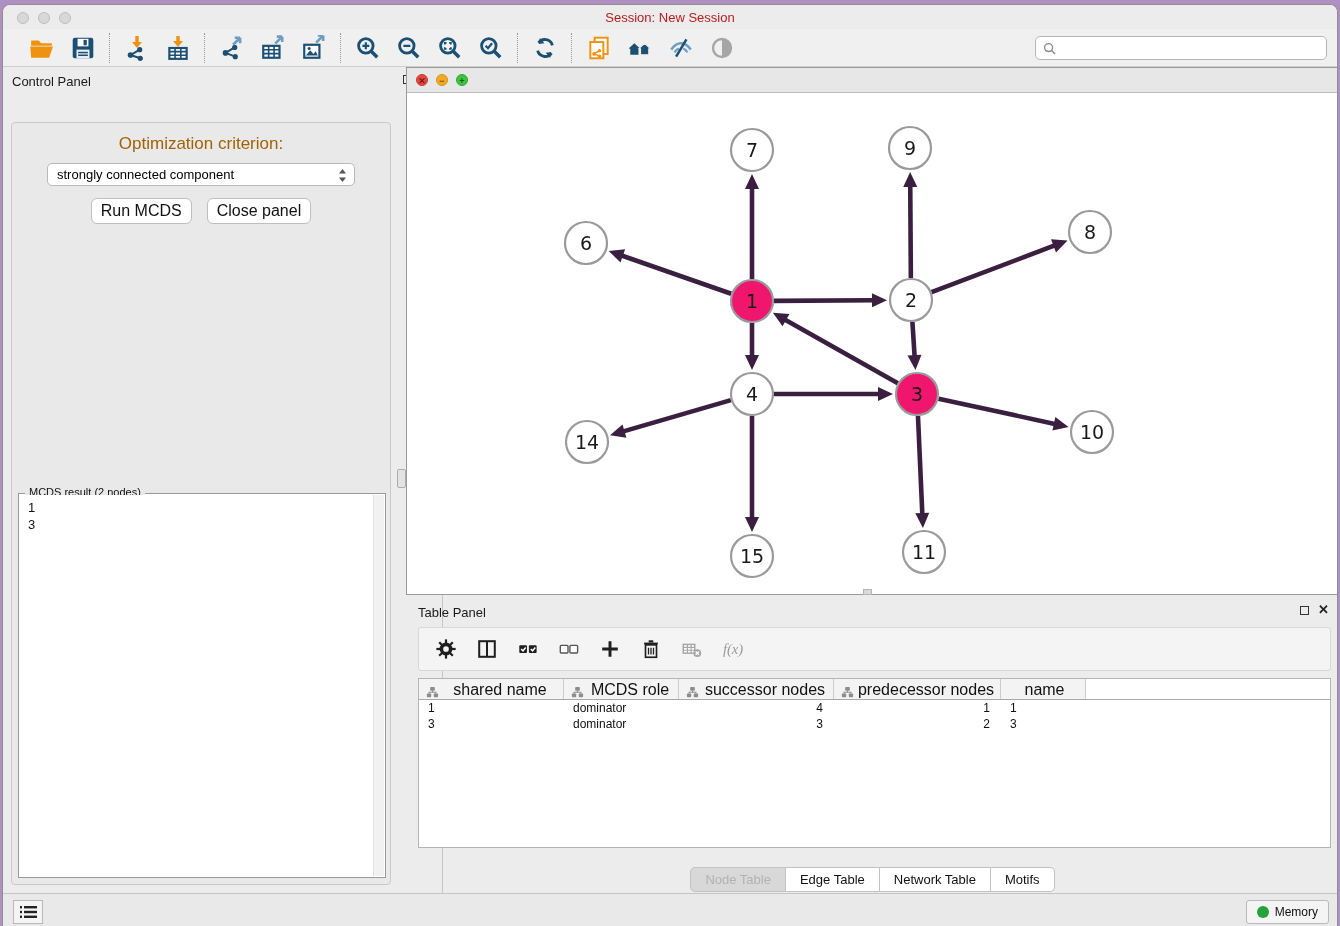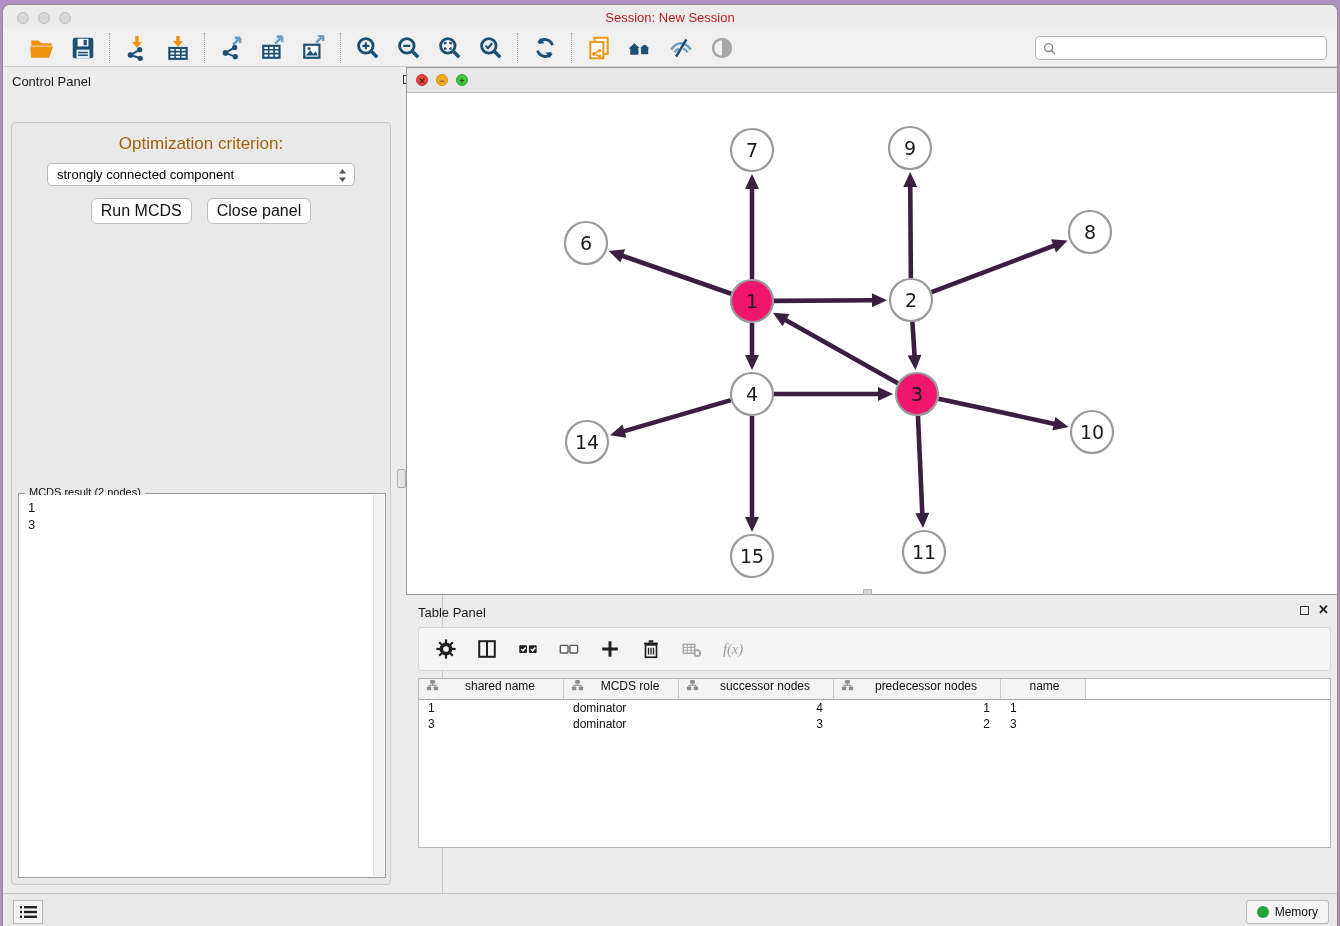--- a/index.html
+++ b/index.html
@@ -76,21 +76,21 @@
                 border:1px solid #adadad; border-radius:2px; }
 
   
   .tpanel { position:absolute; left:403px; top:531px; width:933px; height:295px; }
   .tp-toolbar { position:absolute; left:12px; top:29px; width:913px; height:44px; background:#f4f4f4;
                 border:1px solid #d8d8d8; border-radius:3px; display:flex; align-items:center; gap:17px; padding-left:15px; }
   .tp-icon { width:24px; height:24px; display:flex; align-items:center; justify-content:center; cursor:pointer; }
   .tp-icon svg { width:22px; height:22px; }
   .dtable { position:absolute; left:12px; top:80px; width:913px; height:170px; background:#fff; border:1px solid #b5b5b5; }
   .thead { display:flex; height:21px; background:#f3f3f3; border-bottom:1px solid #a9a9a9; }
-  .th { display:flex; align-items:flex-start; border-right:1px solid #cccccc; font-size:12px; color:#111; padding:0 4px 0 7px; }
+  .th { display:flex; align-items:flex-end; border-right:1px solid #cccccc; font-size:16px; color:#111; padding:0 4px 0 7px; }
   .th .th-label { flex:1; text-align:center; }
   .th svg { width:13px; height:13px; margin-right:2px; flex:0 0 auto; }
   .th-fill { flex:1; background:#fff; border-right:none; }
   .trow { display:flex; height:16px; align-items:center; }
   .td { font-size:12px; color:#111; overflow:hidden; white-space:nowrap; }
   .td.left { text-align:left; padding-left:9px; }
   .td.right { text-align:right; padding-right:11px; }
   .tp-tabsrow { position:absolute; left:0; right:0; top:269px; display:flex; justify-content:center; }
 
   
@@ -556,20 +556,26 @@
               </div>
               <div class="trow">
                 <div class="td left" style="flex: 0 0 145px; width: 145px;">3</div>
                 <div class="td left" style="flex: 0 0 115px; width: 115px;">dominator</div>
                 <div class="td right" style="flex: 0 0 155px; width: 155px;">3</div>
                 <div class="td right" style="flex: 0 0 167px; width: 167px;">2</div>
                 <div class="td left" style="flex: 0 0 85px; width: 85px;">3</div>
               </div>
             </div>
         </div>
+        <div class="tp-tabsrow" id="tp-tabs">
+            <div class="tab selected">Node Table</div>
+            <div class="tab">Edge Table</div>
+            <div class="tab">Network Table</div>
+            <div class="tab">Motifs</div>
+          </div>
       </div>
     </div>
 
     <div class="statusbar">
       <div class="sb-left">
         <svg width="17" height="14" viewBox="0 0 17 14">
           <g fill="#222">
             <rect x="0" y="1" width="2" height="2.4"></rect>
               <rect x="4" y="1" width="13" height="2.4"></rect>
             <rect x="0" y="5.8" width="2" height="2.4"></rect>

